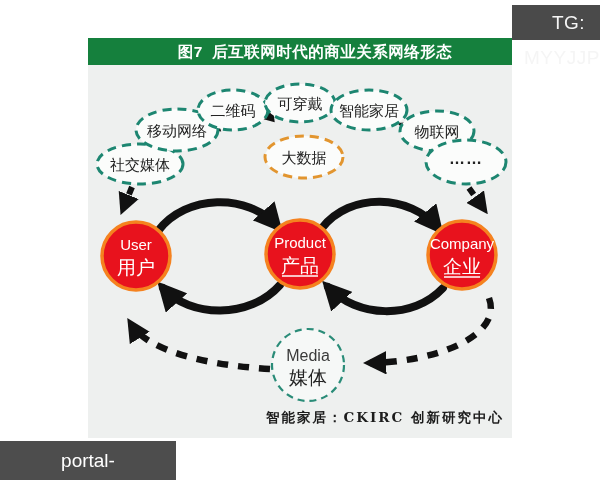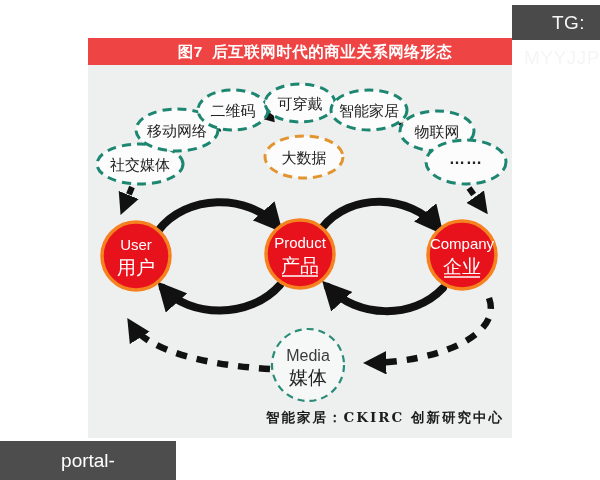--- a/index.html
+++ b/index.html
@@ -5,21 +5,21 @@
   html,body{margin:0;padding:0;}
   body{
     width:600px;height:480px;position:relative;overflow:hidden;
     background:#ffffff;
     font-family:"Liberation Sans", sans-serif;
   }
   .figure{
     position:absolute;left:88px;top:38px;width:424px;height:400px;
   }
   .figure-title{
-    height:27px;line-height:27px;background:#ef4444;color:#ffffff;
+    height:27px;line-height:27px;background:#15803d;color:#ffffff;
     font-size:15.5px;font-weight:bold;text-align:center;white-space:pre;
     letter-spacing:0.5px;
     padding-left:30px;
   }
   .figure-body{
     height:373px;background:#eef0ef;
   }
   .diagram-svg{
     position:absolute;left:0;top:0;width:600px;height:480px;z-index:2;
     pointer-events:none;

